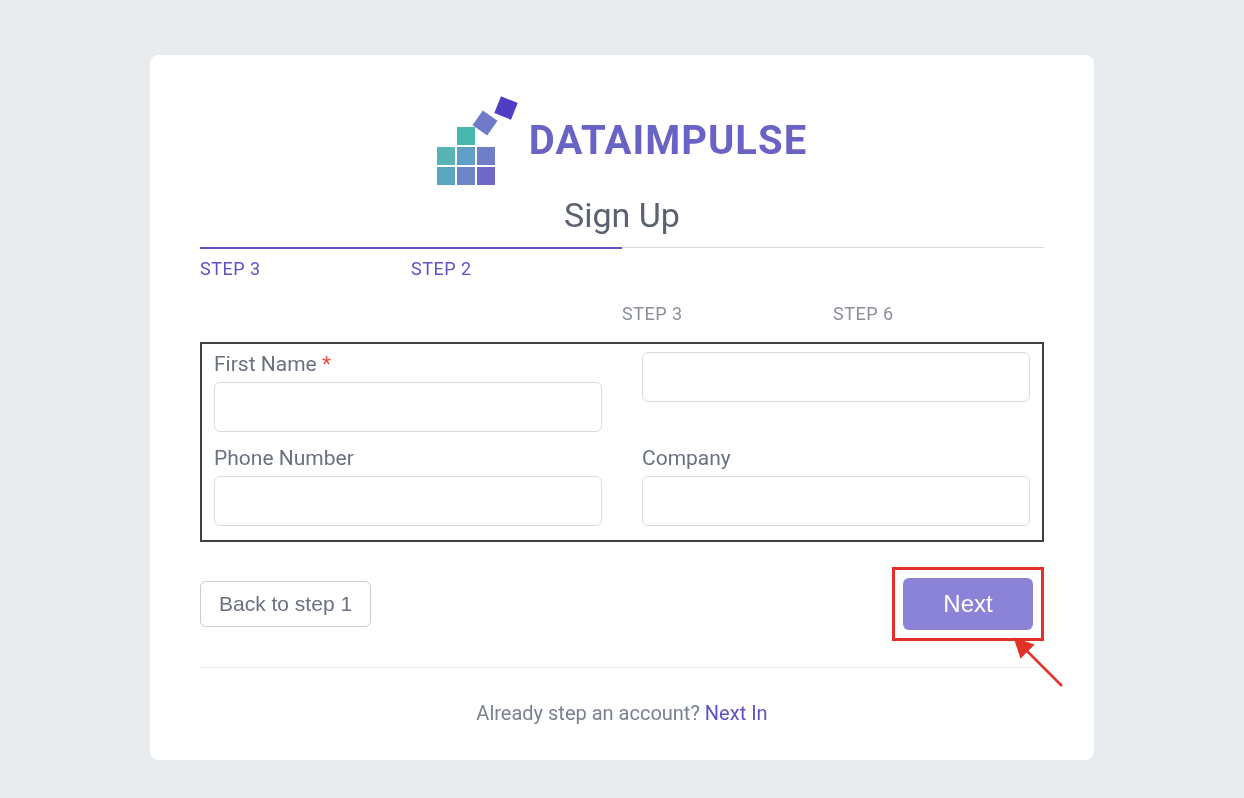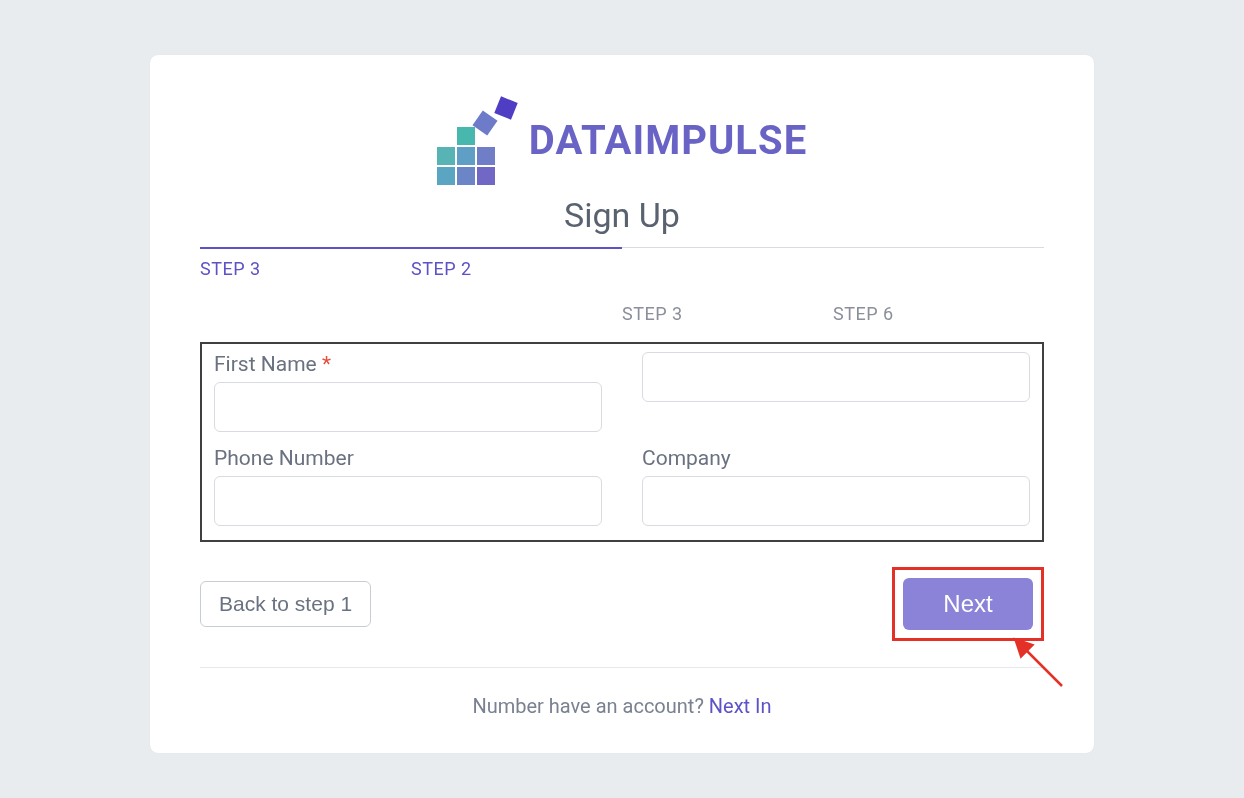--- a/index.html
+++ b/index.html
@@ -125,21 +125,21 @@
       border: 1px solid #d8dbe0;
       border-radius: 6px;
       padding: 0 12px;
       font-size: 17px;
       color: #444;
     }
     .actions {
       display: flex;
       justify-content: space-between;
       align-items: center;
-      margin-bottom: 26px;
+      margin-bottom: 33px;
       padding-bottom: 26px;
       border-bottom: 1px solid #e6e8ec;
     }
     .btn-back {
       background: #fff;
       border: 1px solid #c8ccd3;
       border-radius: 6px;
       padding: 10px 18px;
       font-size: 21px;
       color: #6a7180;
@@ -245,16 +245,16 @@
           <marker id="ah" markerWidth="8" markerHeight="8" refX="6" refY="4" orient="auto">
             <path d="M0,0 L8,4 L0,8 Z" fill="#e33127"></path>
           </marker>
         </defs>
         <line x1="55" y1="55" x2="10" y2="10" stroke="#e33127" stroke-width="2.5" marker-end="url(#ah)"></line>
       </svg>
     </div>
   </div>
 
   <div class="footer-text">
-    <span>Number have an account? </span><a>Next In</a>
+    <span>Already step an account? </span><a>Next In</a>
   </div>
 
 </div>
 
 </body></html>

